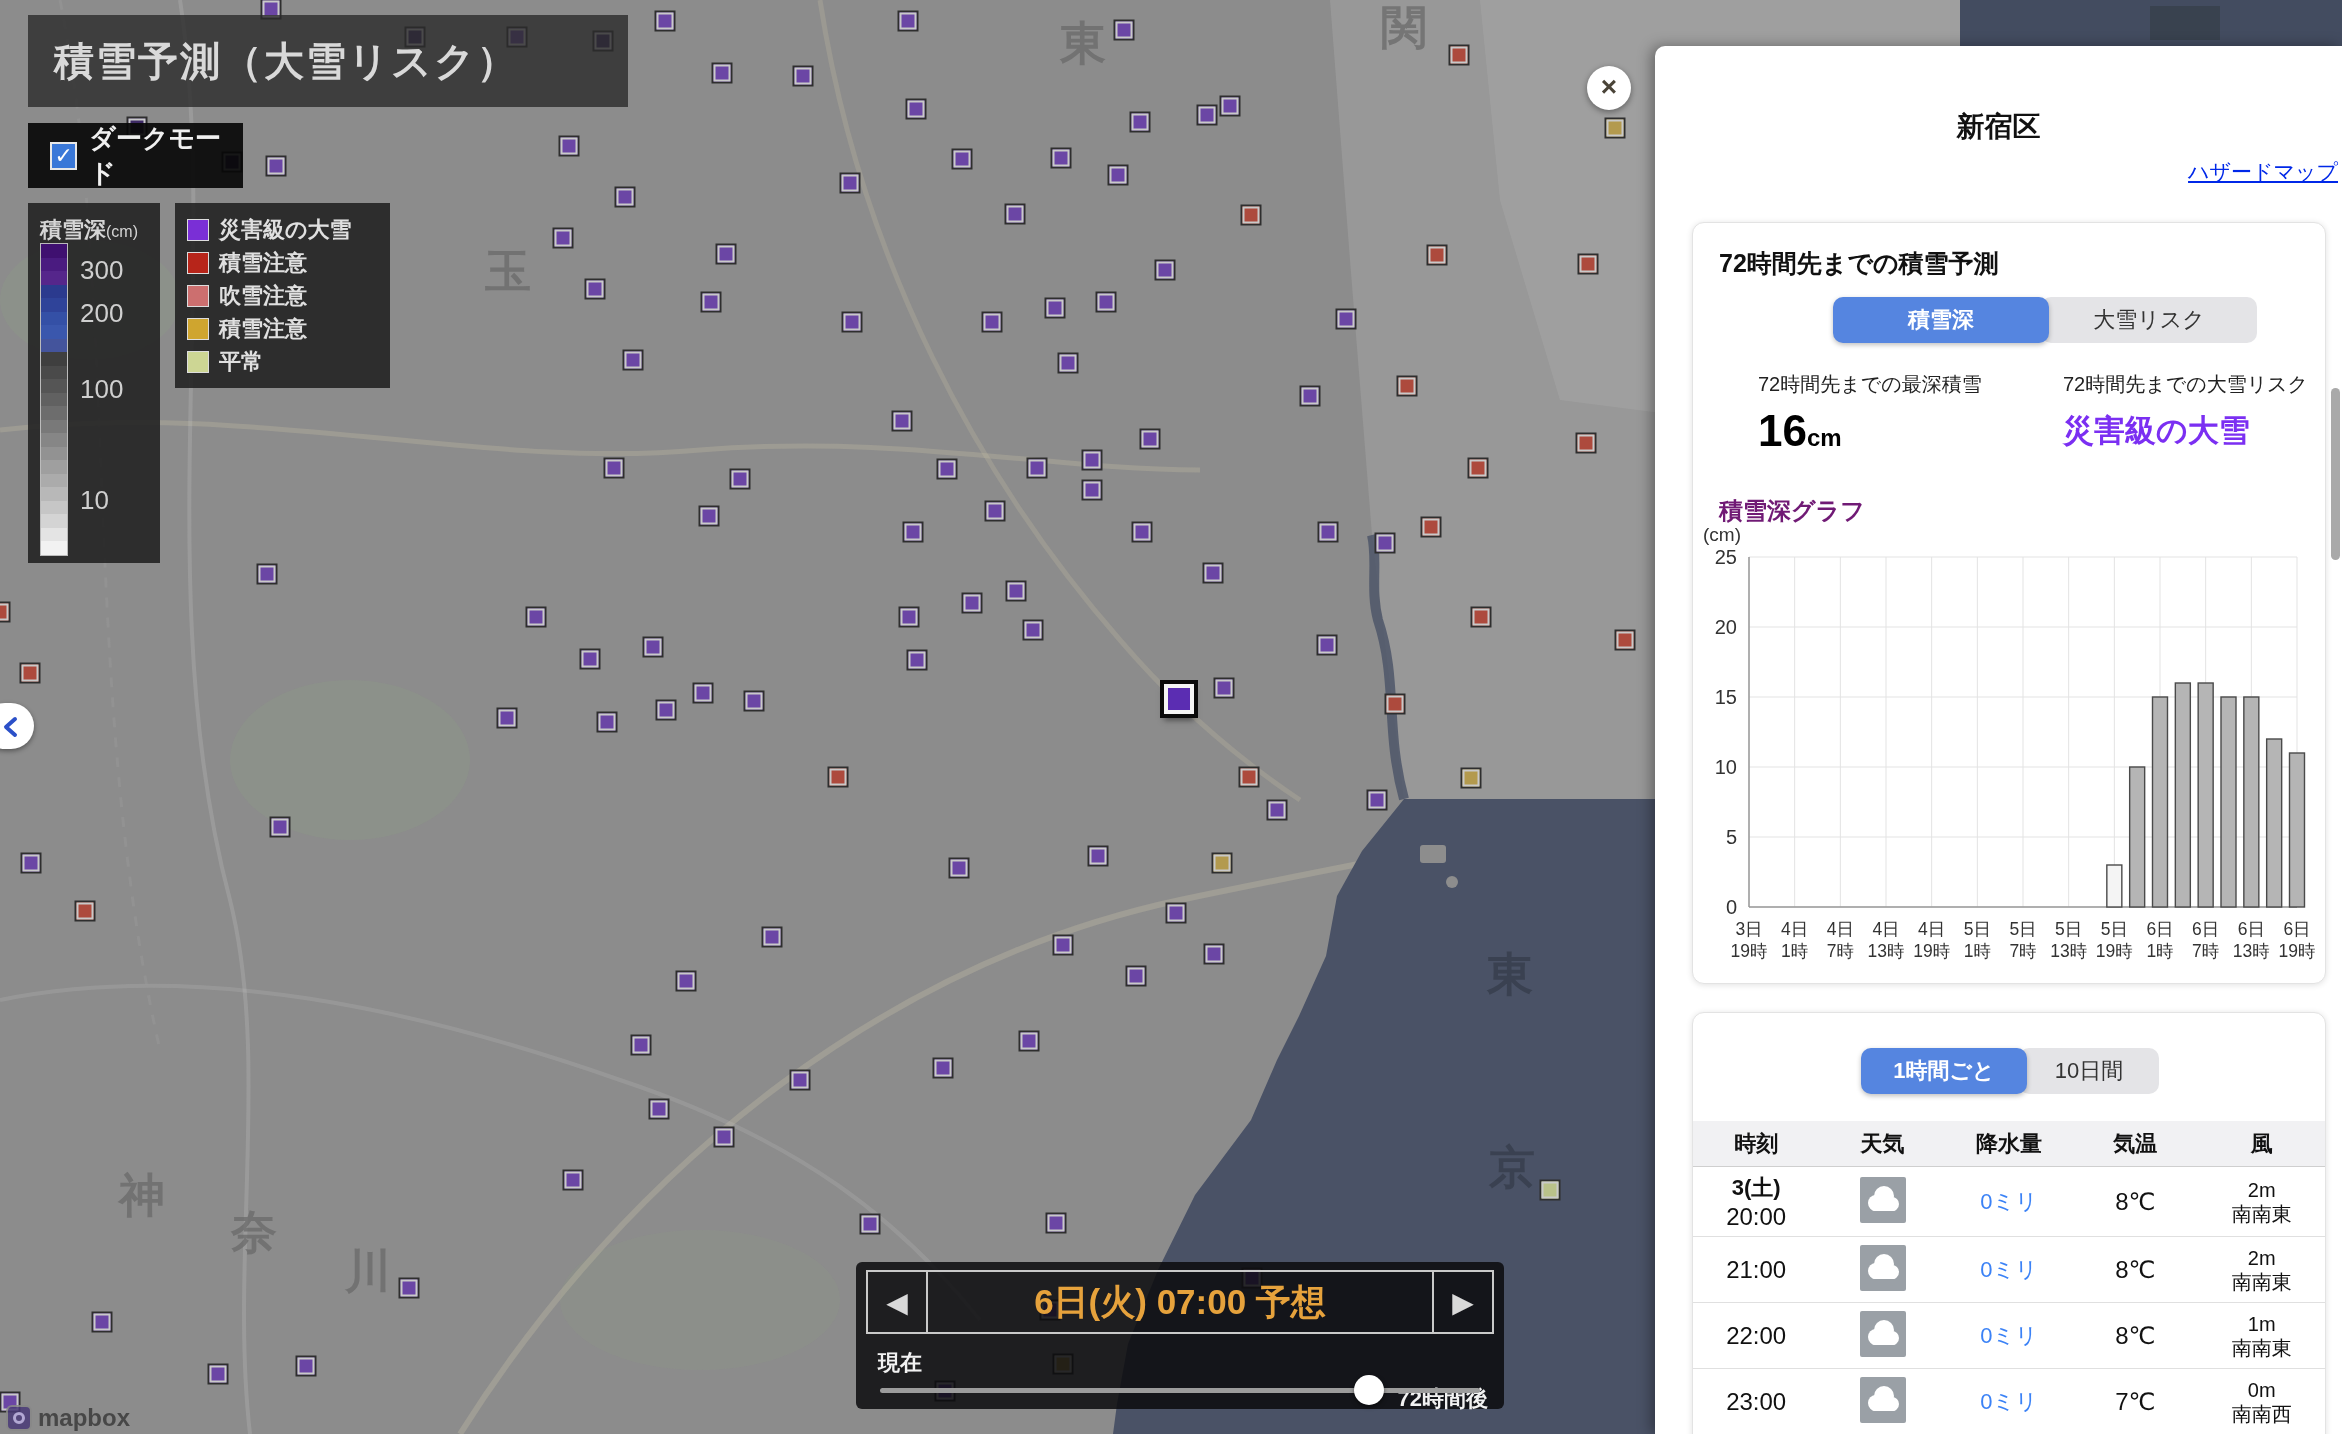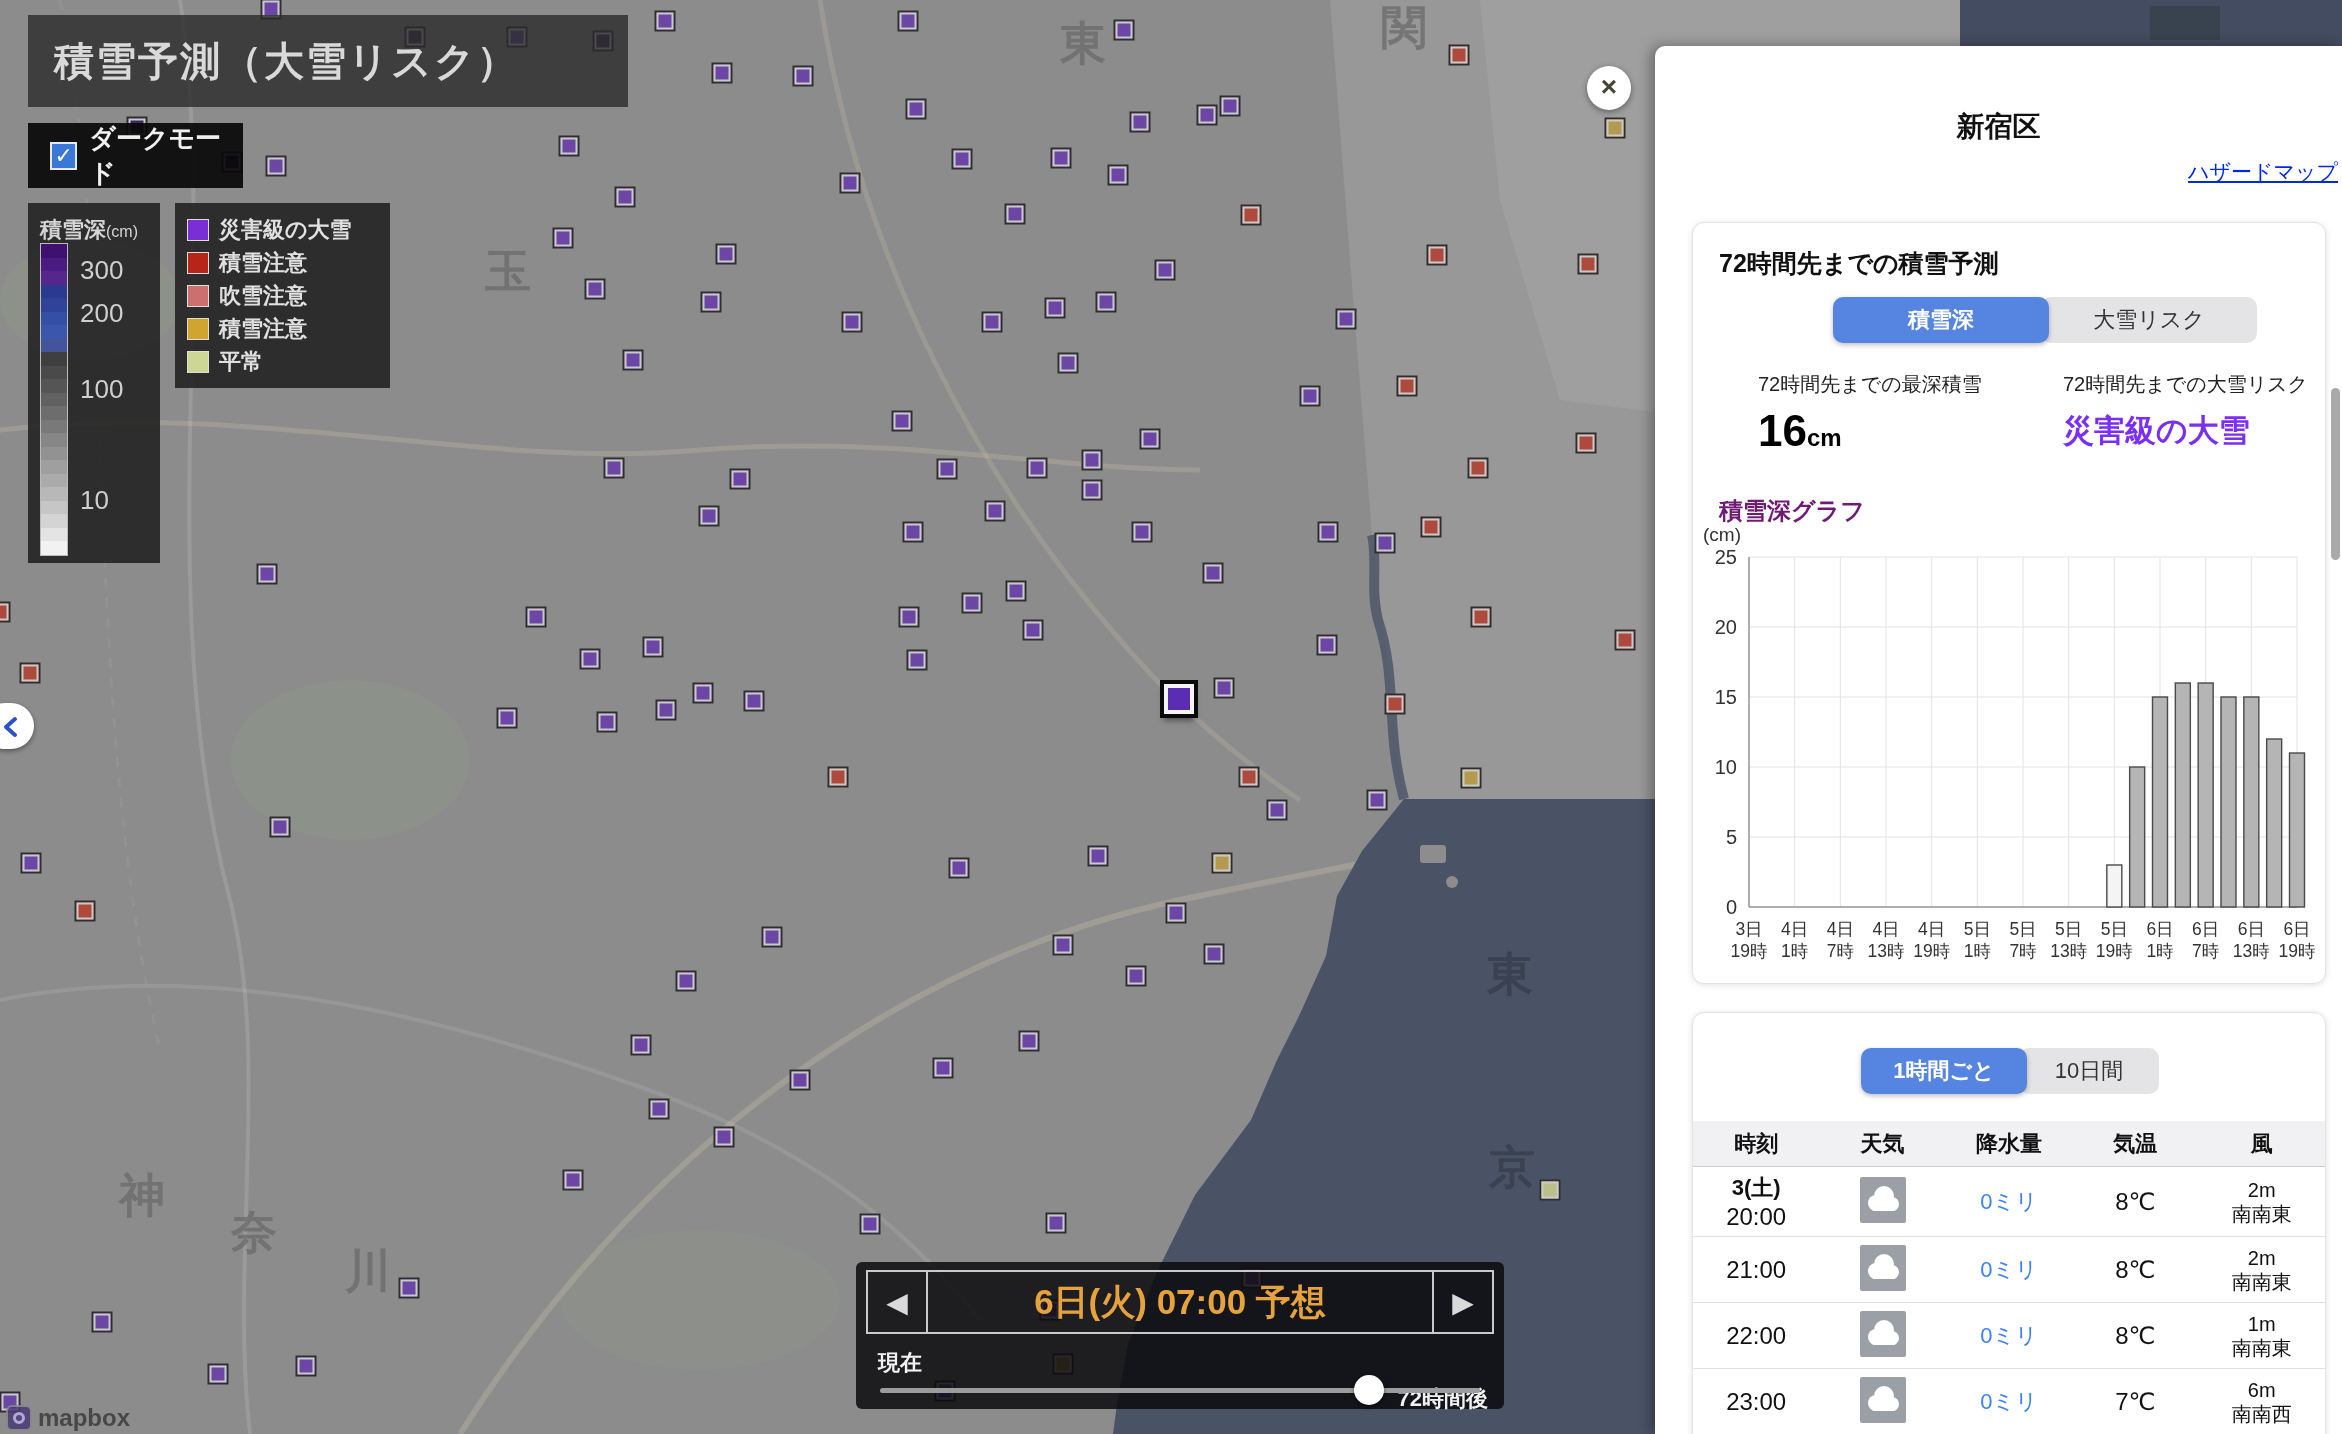--- a/index.html
+++ b/index.html
@@ -549,21 +549,21 @@
                     <g fill="#ffffff">
                       <circle cx="16" cy="26" r="8"></circle>
                       <circle cx="24" cy="19" r="10"></circle>
                       <circle cx="32" cy="27" r="7"></circle>
                       <rect x="11" y="25" width="26" height="9" rx="4"></rect>
                     </g>
                   </svg></span></div>
               <div class="f-precip">0ミリ</div>
               <div class="f-temp">7℃</div>
               <div class="f-wind">
-                <div>6m</div>
+                <div>0m</div>
                 <div>南南西</div>
               </div>
             </div>
           </div>
       </div>
     </div>
 
     <div id="scroll-thumb"></div>
   </div>
 

